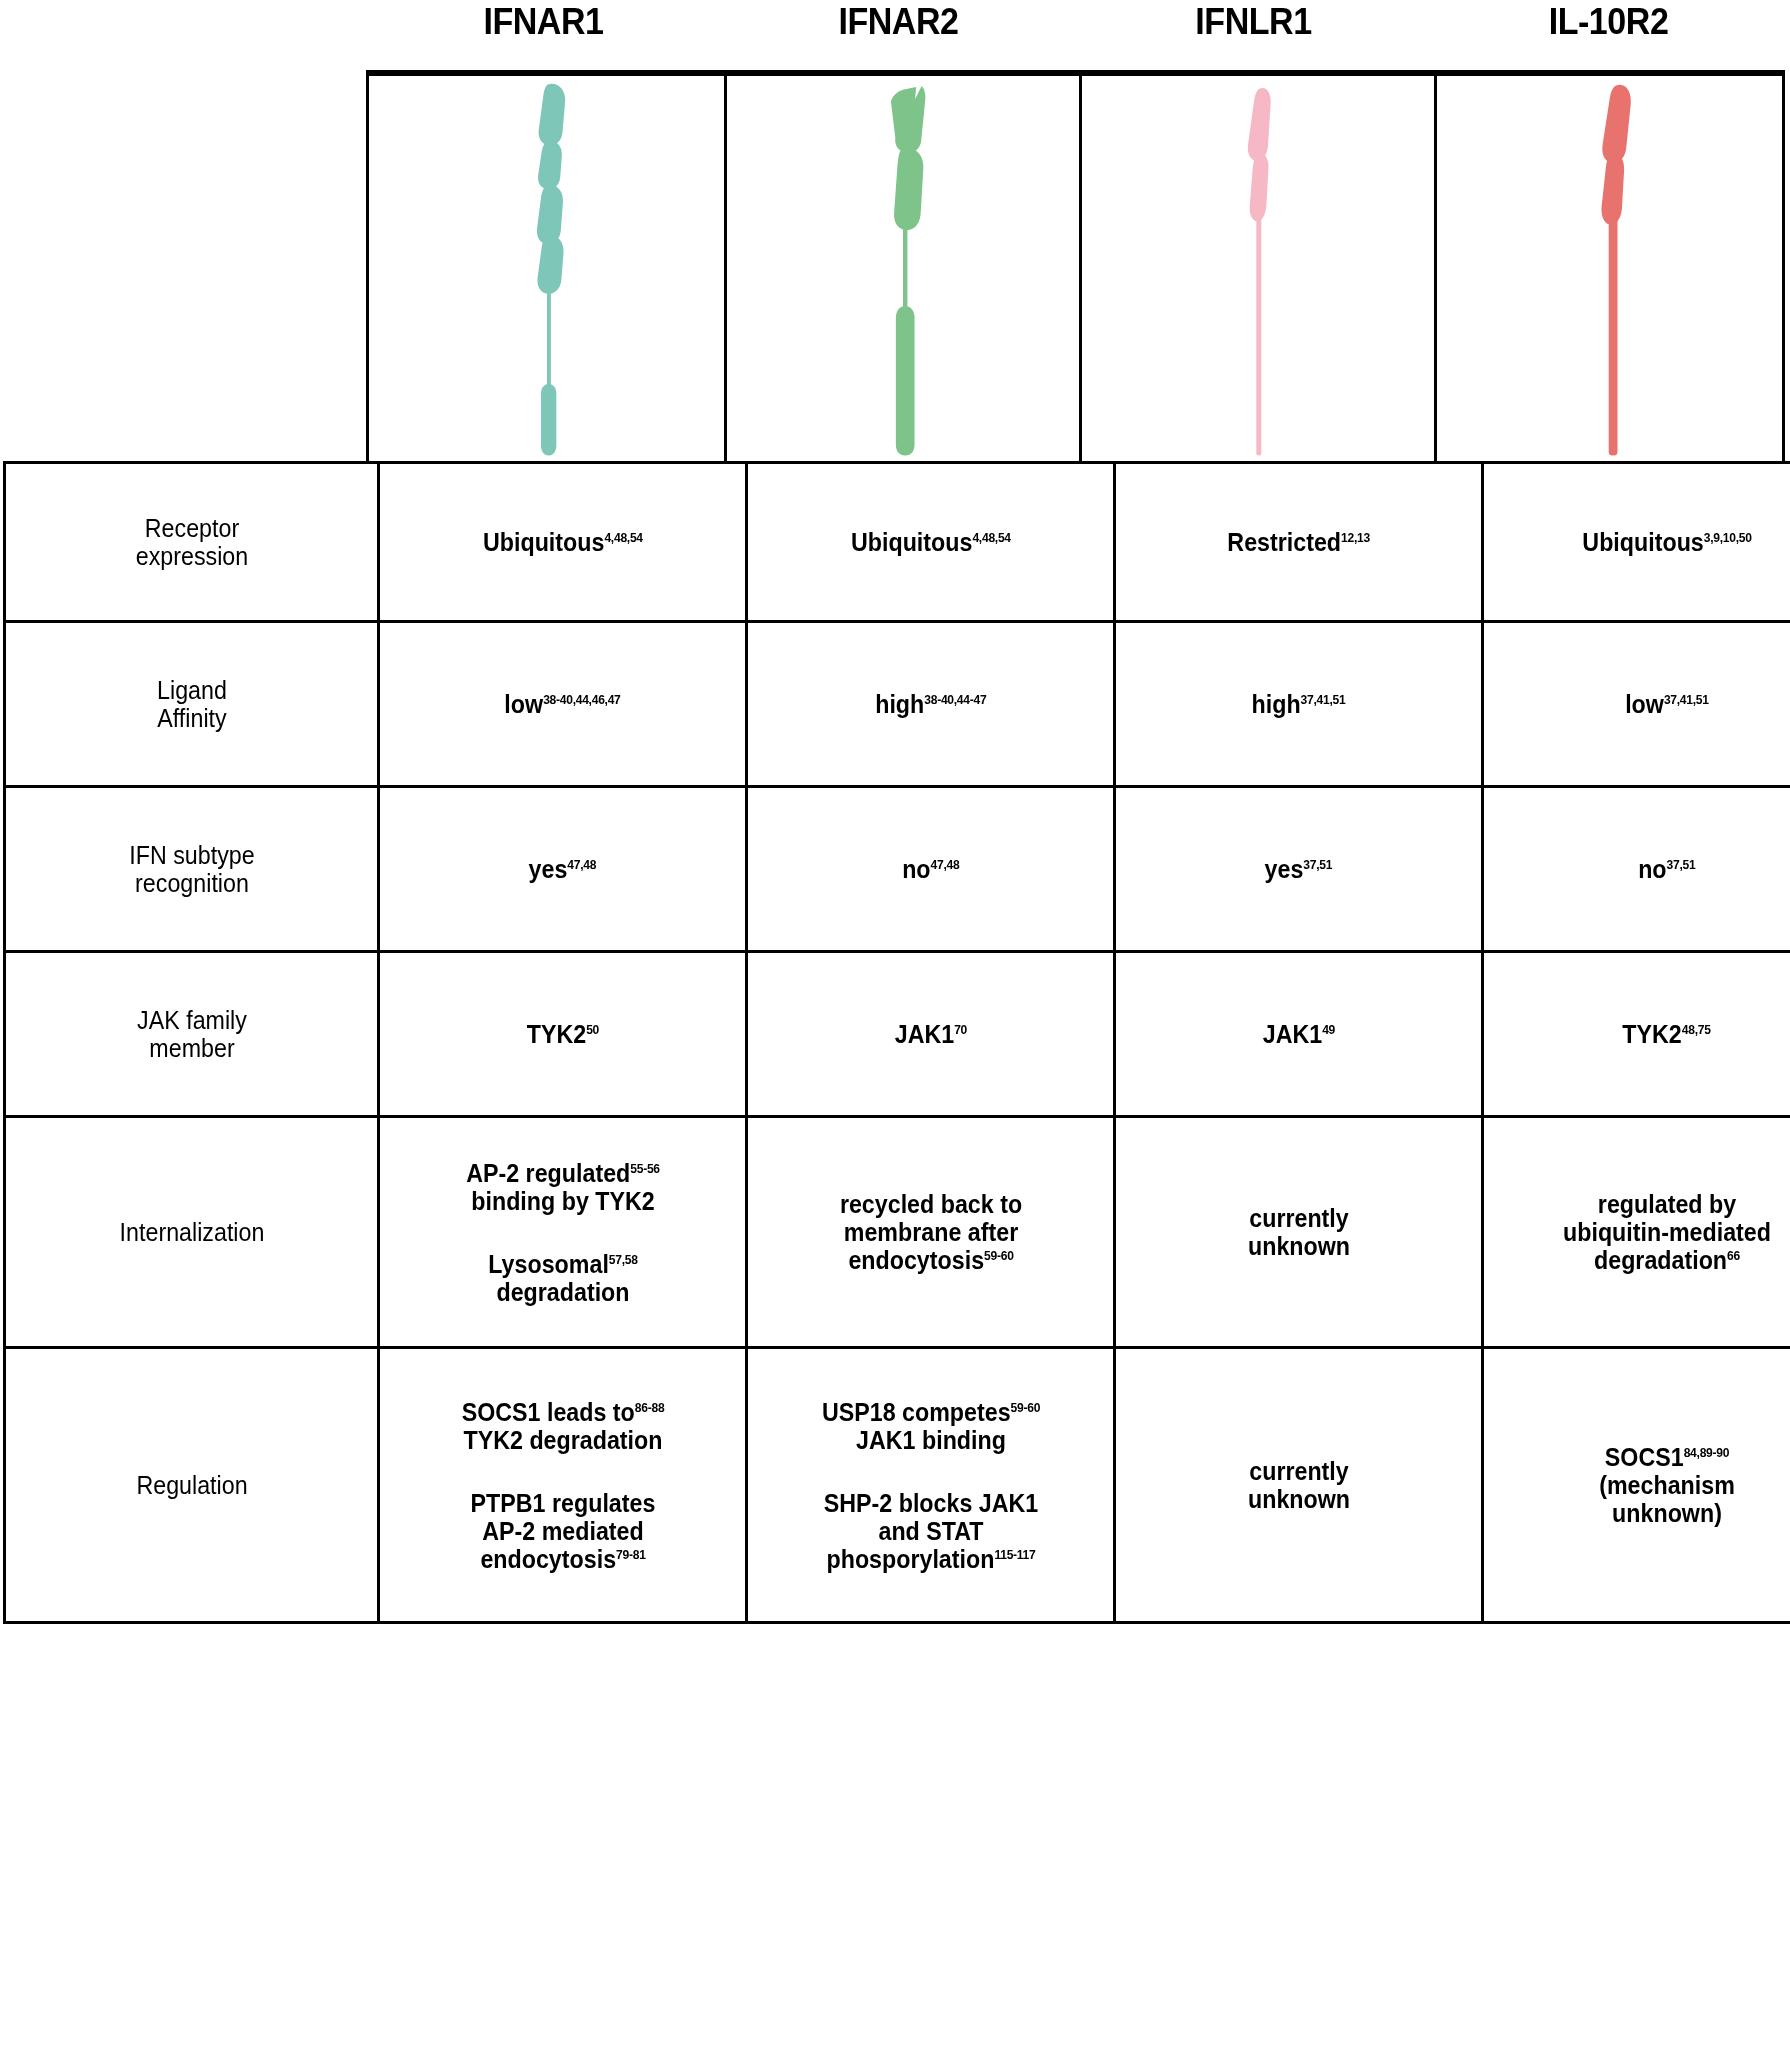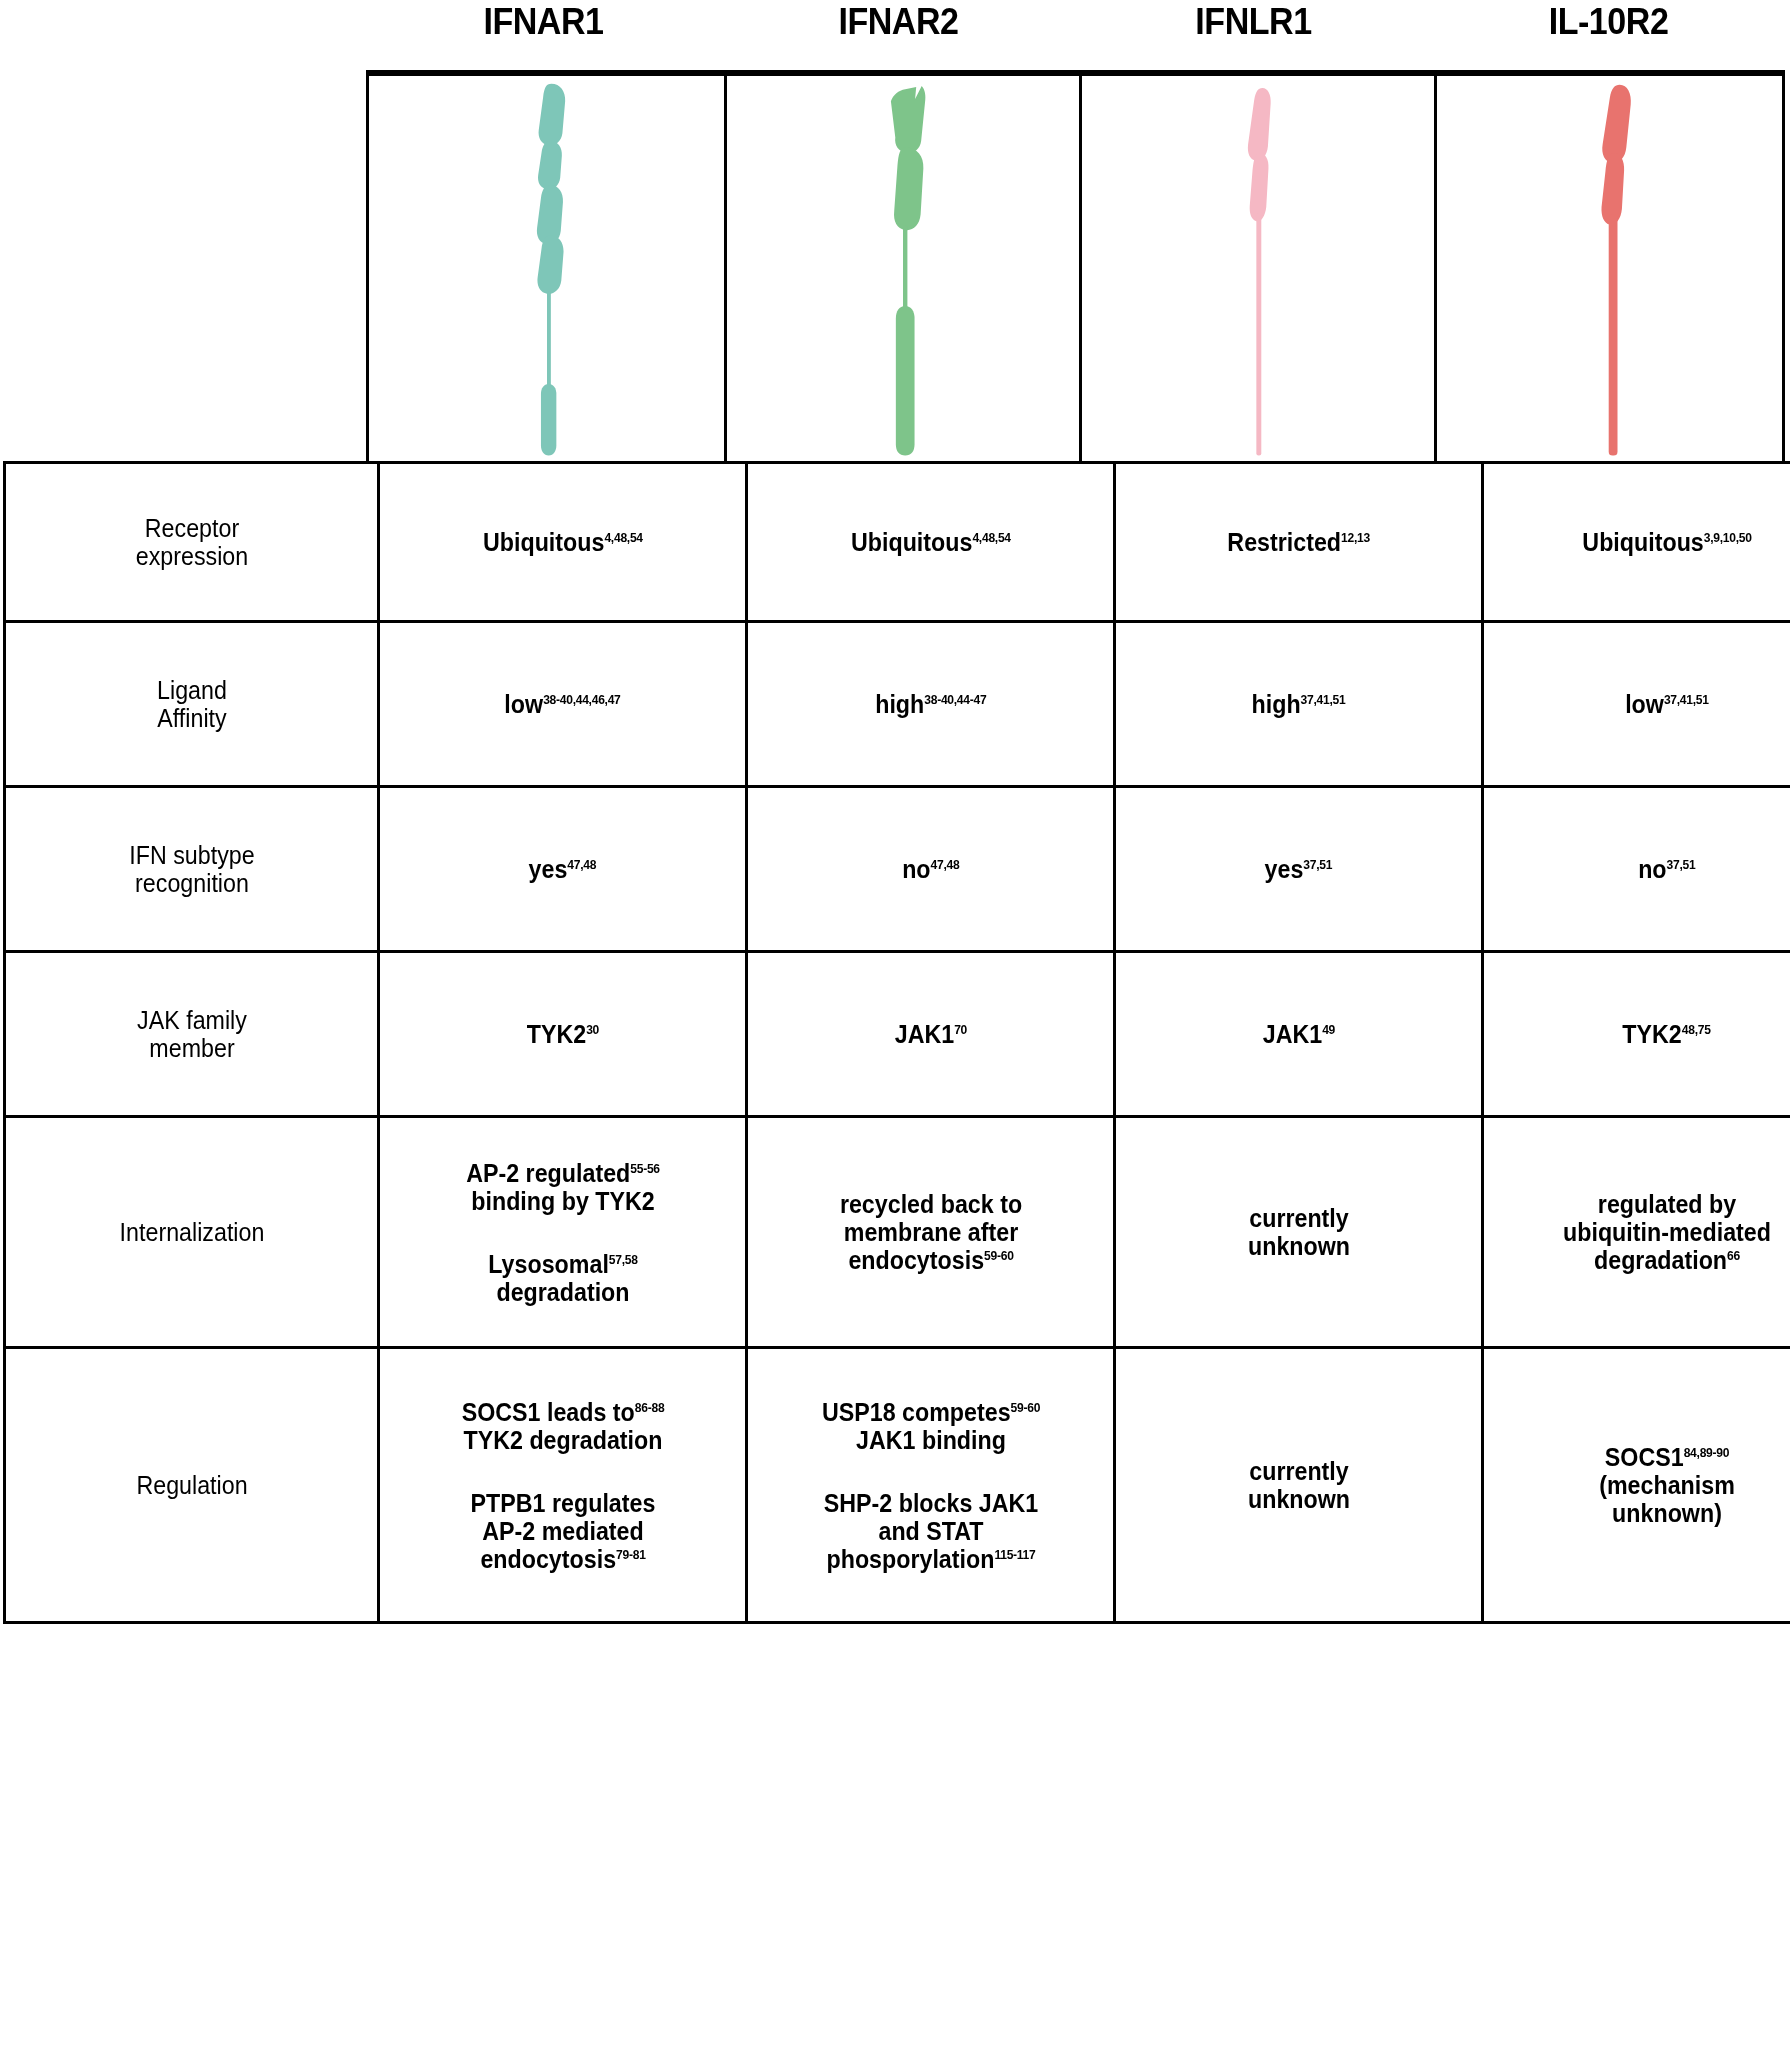--- a/index.html
+++ b/index.html
@@ -239,21 +239,21 @@
           <span class="cond"><span>no</span><sup>37,51</sup></span>
         </td>
       </tr>
 
       <tr class="r4">
         <td class="rowlabel">
           <span class="cond blk">JAK family</span>
           <span class="cond blk">member</span>
         </td>
         <td class="datacell">
-          <span class="cond"><span>TYK2</span><sup>30</sup></span>
+          <span class="cond"><span>TYK2</span><sup>50</sup></span>
         </td>
         <td class="datacell">
           <span class="cond"><span>JAK1</span><sup>70</sup></span>
         </td>
         <td class="datacell">
           <span class="cond"><span>JAK1</span><sup>49</sup></span>
         </td>
         <td class="datacell">
           <span class="cond"><span>TYK2</span><sup>48,75</sup></span>
         </td>

